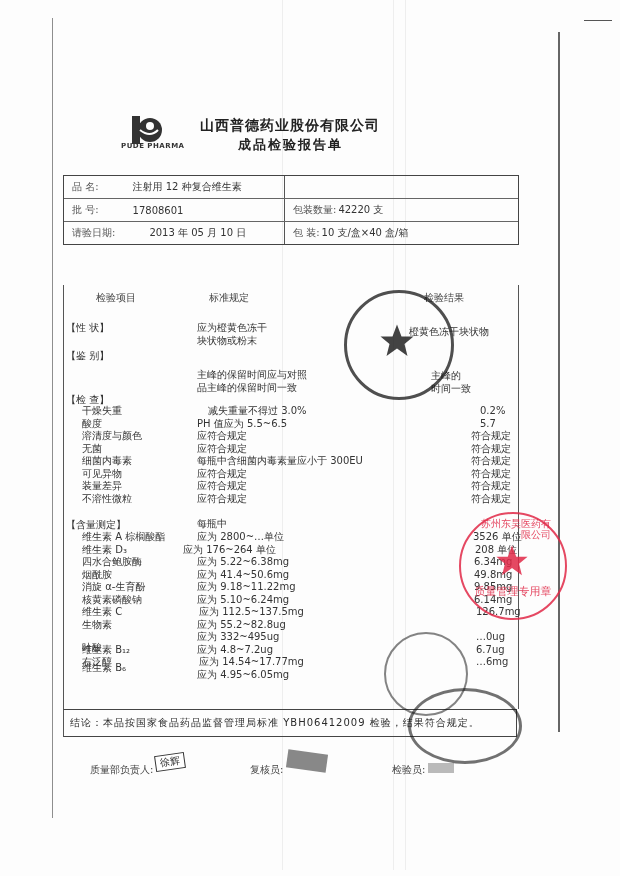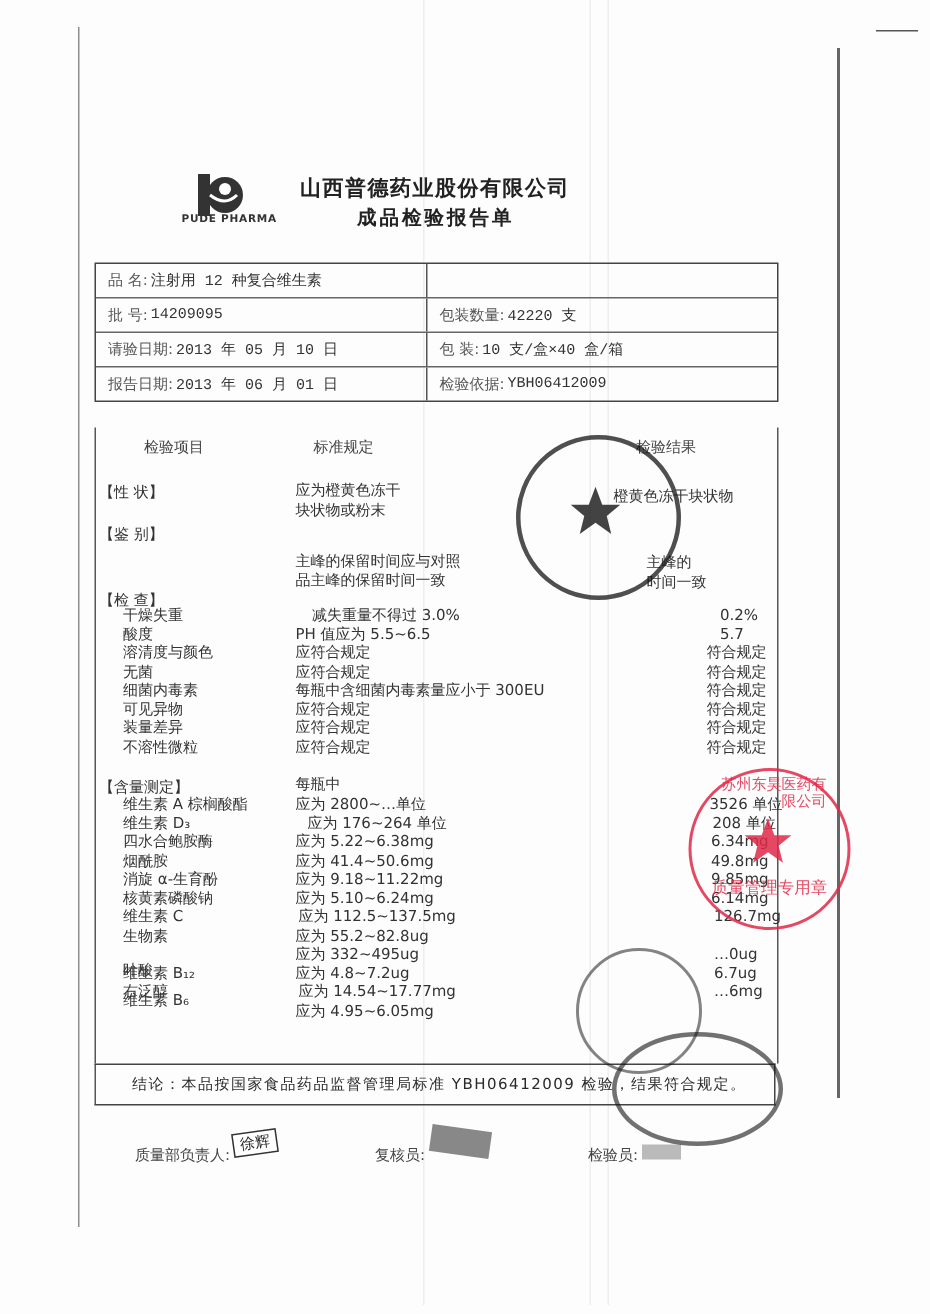--- a/index.html
+++ b/index.html
@@ -16,32 +16,32 @@
   .logo { left:128px; top:114px; width:36px; height:36px; }
   .logo-text { left:121px; top:142px; font-size:7px; letter-spacing:.5px; font-weight:bold; color:#333; }
   .company { left:200px; top:117px; font-size:14px; font-weight:bold; letter-spacing:1px; color:#222; }
   .doc-title { left:238px; top:136px; font-size:13px; font-weight:bold; letter-spacing:2px; color:#222; }
 
   
   .info { left:63px; top:175px; width:454px; border:1px solid #444; }
   .info-row { display:flex; height:22px; border-bottom:1px solid #666; font-size:10px; }
   .info-row:last-child { border-bottom:none; }
   .cell { display:flex; align-items:center; padding-left:8px; white-space:nowrap; overflow:hidden; }
-  .cell.left { width:212px; border-right:1px solid #555; }
+  .cell.left { width:212px; border-right:1px solid #555;gap:32px; }
   .cell.right { flex:1; }
   .lbl { color:#555; margin-right:2px; }
-  .val { color:#333;font-family:Liberation Mono, monospace; }
+  .val { color:#333; }
 
   
   .body-frame { left:63px; top:285px; width:454px; height:424px; border-left:1px solid #555; border-right:1px solid #555; }
   .col-head { font-size:10px; color:#444; position:absolute; }
   .row { position:absolute; font-size:10px; white-space:nowrap; line-height:12px; color:#333; }
   .sec { position:absolute; font-size:10px; color:#333; }
 
-  .conclusion { left:63px; top:709px; width:454px; height:28px; border:1px solid #444; border-left:1px solid #555; display:flex; align-items:center; font-size:10px; padding-left:24px; box-sizing:border-box; letter-spacing:1px; }
+  .conclusion { left:63px; top:709px; width:454px; height:28px; border:1px solid #444; border-left:1px solid #555; display:flex; align-items:center; font-size:10px; padding-left:6px; box-sizing:border-box; letter-spacing:1px; }
 
   .sign { position:absolute; top:763px; font-size:10px; color:#444; }
   .sign-box { position:absolute; border:1.5px solid #333; font-size:10px; padding:0 4px; transform:rotate(-8deg); background:#fff; }
 
   
   .stamp-black { position:absolute; border-radius:50%; border:3px solid rgba(20,20,20,.75); }
   .stamp-red { position:absolute; border-radius:50%; border:2.5px solid rgba(225,40,70,.85); }
   .stamp-red .star, .stamp-black .star { position:absolute; }
   .stamp-red .txt { position:absolute; color:rgba(225,40,70,.85); font-size:13px; }
 </style>
@@ -68,45 +68,35 @@
 <div class="abs info">
   <div class="info-row">
     <div class="cell left">
         <span class="lbl">品    名:</span>
         <span class="val">注射用 12 种复合维生素</span>
       </div>
   </div>
   <div class="info-row">
     <div class="cell left">
         <span class="lbl">批    号:</span>
-        <span class="val">14209095</span>
+        <span class="val">17808601</span>
       </div>
     <div class="cell right">
         <span class="lbl">包装数量:</span>
         <span class="val">42220 支</span>
       </div>
   </div>
   <div class="info-row">
     <div class="cell left">
         <span class="lbl">请验日期:</span>
         <span class="val">2013 年 05 月 10 日</span>
       </div>
     <div class="cell right">
         <span class="lbl">包    装:</span>
         <span class="val">10 支/盒×40 盒/箱</span>
-      </div>
-  </div>
-  <div class="info-row">
-    <div class="cell left">
-        <span class="lbl">报告日期:</span>
-        <span class="val">2013 年 06 月 01 日</span>
-      </div>
-    <div class="cell right">
-        <span class="lbl">检验依据:</span>
-        <span class="val">YBH06412009</span>
       </div>
   </div>
 </div>
 
 <div class="abs body-frame">
   <div class="col-head" style="left:32px;top:6px">检验项目</div>
   <div class="col-head" style="left:145px;top:6px">标准规定</div>
   <div class="col-head" style="left:360px;top:6px">检验结果</div>
 
   <div class="sec" style="left:2px;top:36px">【性   状】</div>
@@ -156,21 +146,21 @@
   </div>
 
   <div class="sec" style="left:2px;top:233px">【含量测定】</div>
   <div class="row" style="left:133px;top:233px">每瓶中</div>
   <div style="position:absolute;left:0;top:246px;width:454px">
     <div class="row" style="left:18px;top:0">维生素 A 棕榈酸酯</div>
     <div class="row" style="left:133px;top:0">应为 2800~…单位</div>
     <div class="row" style="left:409px;top:0">3526 单位</div>
 
     <div class="row" style="left:18px;top:12.5px">维生素 D₃</div>
-    <div class="row" style="left:141px;top:12.5px">应为 176~264 单位</div>
+    <div class="row" style="left:119px;top:12.5px">应为 176~264 单位</div>
     <div class="row" style="left:411px;top:12.5px">208 单位</div>
 
     <div class="row" style="left:18px;top:25px">四水合鲍胺酶</div>
     <div class="row" style="left:133px;top:25px">应为 5.22~6.38mg</div>
     <div class="row" style="left:410px;top:25px">6.34mg</div>
 
     <div class="row" style="left:18px;top:37.5px">烟酰胺</div>
     <div class="row" style="left:133px;top:37.5px">应为 41.4~50.6mg</div>
     <div class="row" style="left:410px;top:37.5px">49.8mg</div>
 

